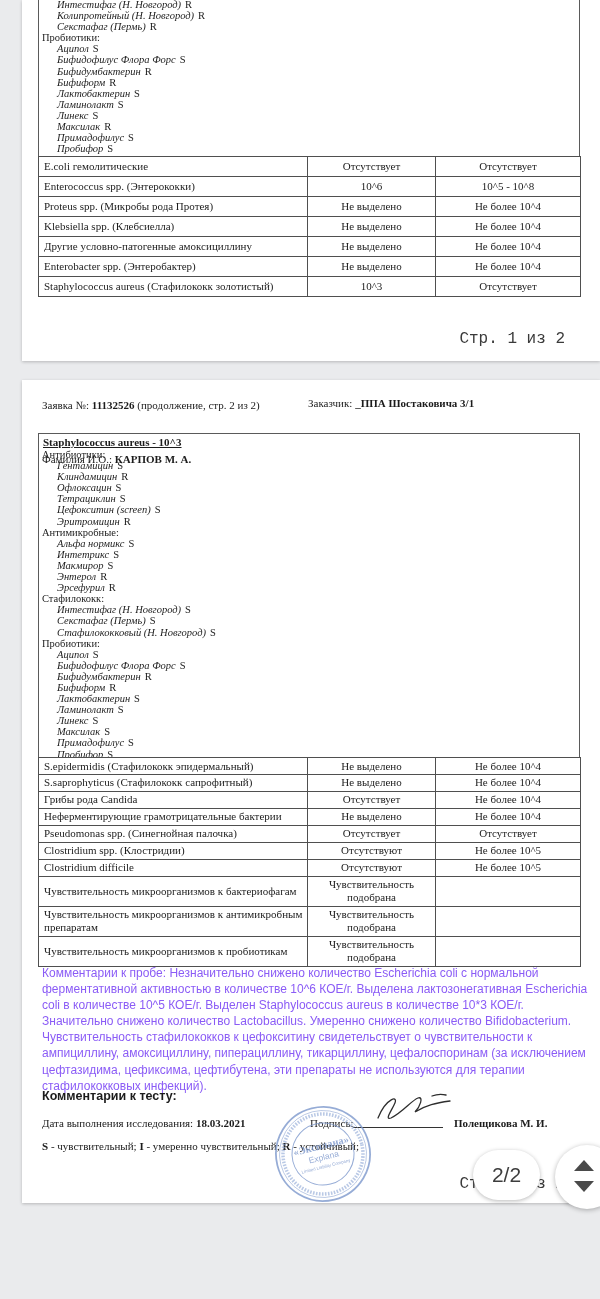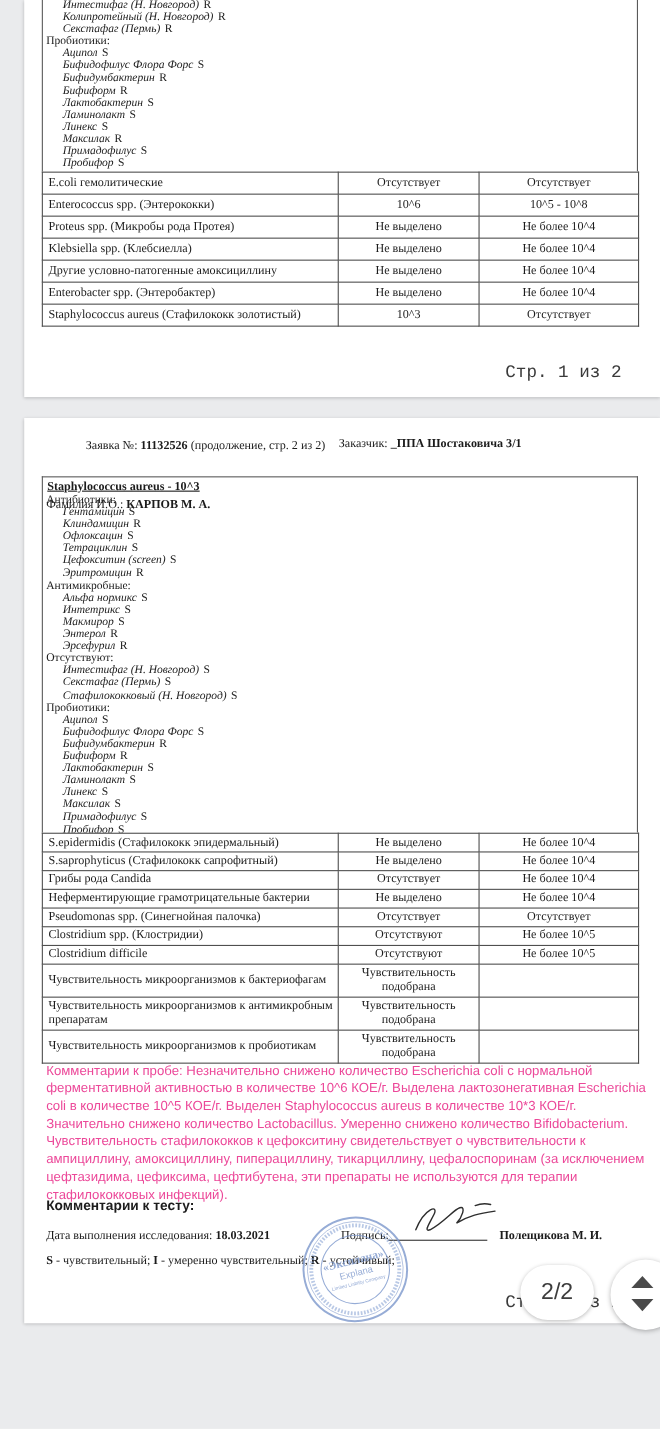--- a/index.html
+++ b/index.html
@@ -27,21 +27,21 @@
   #p2-table{top:377px;}
   #p2-table td{padding-top:1.5px;padding-bottom:1.5px;font-family:Liberation Serif, serif;}
 
   .page-footer{position:absolute;right:35px;font-family:Liberation Mono, monospace;font-size:16px;color:#3a3a3a;}
   #p1-footer{top:330px;}
   #p2-footer{top:795px;}
 
   .hdr-line{position:absolute;font-size:11px;white-space:nowrap;}
   .bold{font-weight:bold;}
 
-  #sample-comment{position:absolute;left:20px;top:585px;width:548px;font-family:"Liberation Sans",sans-serif;font-size:12px;line-height:16.1px;color:#ec4899;}
+  #sample-comment{position:absolute;left:20px;top:585px;width:548px;font-family:"Liberation Sans",sans-serif;font-size:12px;line-height:16.1px;color:#8b5cf6;}
   #test-comment{position:absolute;left:20px;top:709px;font-family:"Liberation Sans",sans-serif;font-size:12.5px;font-weight:bold;}
 
   #date-line{position:absolute;left:20px;top:737px;font-size:11px;}
   #sign-label{position:absolute;left:288px;top:737px;font-size:11px;}
   #sign-underline{position:absolute;left:331px;top:729px;width:90px;height:18px;border-bottom:1px solid #333;}
   #doctor-name{position:absolute;left:432px;top:737px;font-size:11px;font-weight:bold;white-space:nowrap;}
   #legend-line{position:absolute;left:20px;top:760px;font-size:11px;}
   .legend-item{display:inline;}
 
   #signature-svg{position:absolute;left:348px;top:712px;}
@@ -155,21 +155,21 @@
           <td class="c3">Отсутствует</td>
         </tr>
         </tbody>
     </table>
 
     <div class="page-footer" id="p1-footer">Стр. 1 из 2</div>
   </div>
 
   <div class="page" id="page2">
 
-    <div class="hdr-line" style="left:20px;top:19px;margin-left:36px;">
+    <div class="hdr-line" style="left:20px;top:19px;">
       <span>Заявка №:</span>
       <span class="bold">11132526</span><span> (продолжение, стр. 2 из 2)</span>
     </div>
     <div class="hdr-line" style="left:286px;top:17px;">
       <span>Заказчик:</span>
       <span class="bold">_ППА Шостаковича 3/1</span>
     </div>
     <div class="hdr-line" style="left:20px;top:35px;margin-top:38px;">
       <span>Фамилия И.О.:</span>
       <span class="bold">КАРПОВ М. А.</span>
@@ -212,21 +212,21 @@
           <div class="box-line k-d" style="">
           <span class="line-text">Макмирор</span><span class="line-code">S</span>
         </div>
           <div class="box-line k-d" style="">
           <span class="line-text">Энтерол</span><span class="line-code">R</span>
         </div>
           <div class="box-line k-d" style="">
           <span class="line-text">Эрсефурил</span><span class="line-code">R</span>
         </div>
           <div class="box-line k-h" style="">
-          <span class="line-text">Отсутствуют:</span><span class="line-code"></span>
+          <span class="line-text">Стафилококк:</span><span class="line-code"></span>
         </div>
           <div class="box-line k-d" style="">
           <span class="line-text">Интестифаг (Н. Новгород)</span><span class="line-code">S</span>
         </div>
           <div class="box-line k-d" style="">
           <span class="line-text">Секстафаг (Пермь)</span><span class="line-code">S</span>
         </div>
           <div class="box-line k-d" style="">
           <span class="line-text">Стафилококковый (Н. Новгород)</span><span class="line-code">S</span>
         </div>

